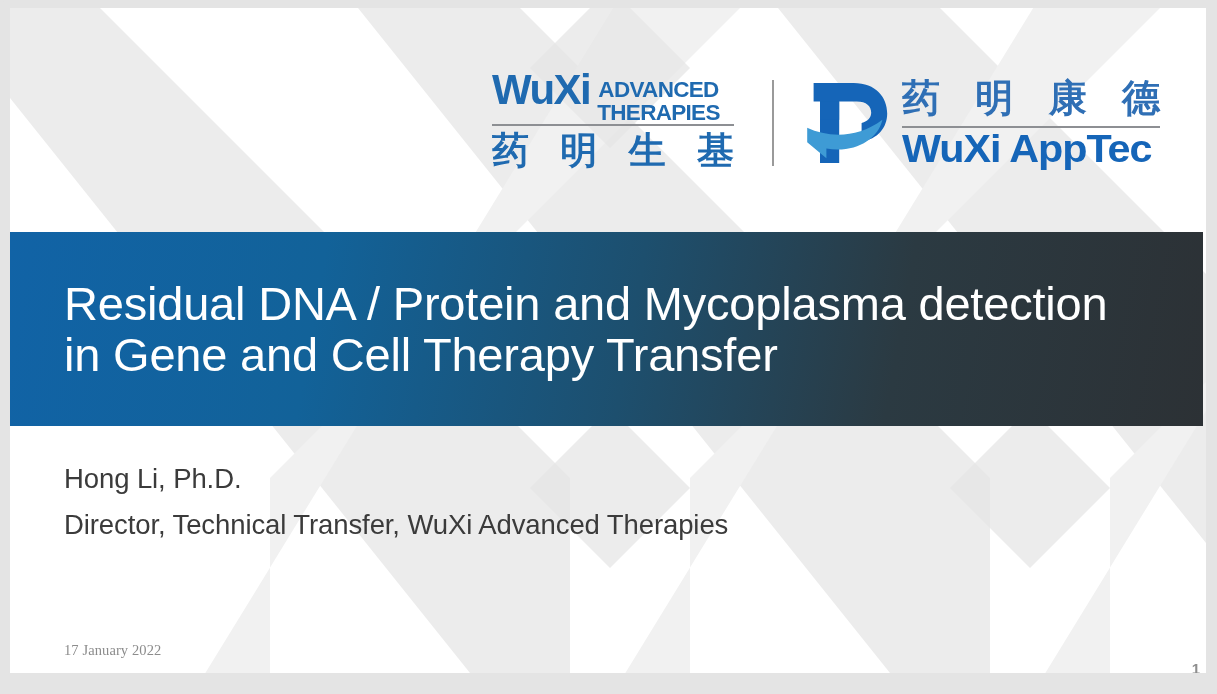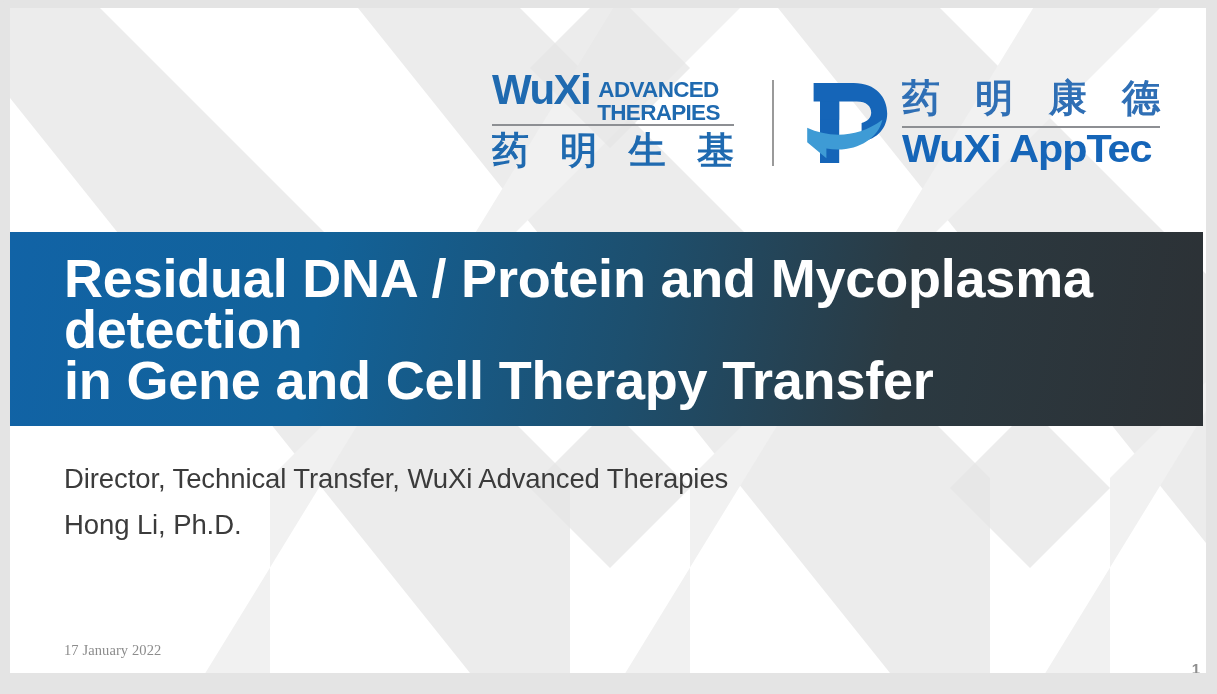--- a/index.html
+++ b/index.html
@@ -184,22 +184,22 @@
     top: 224px;
     width: 1193px;
     height: 194px;
     background: linear-gradient(100deg, #1163A6 0%, #126299 26%, #1d4f6e 52%, #2b3a42 74%, #2C3135 100%);
     display: flex;
     align-items: center;
   }
   #title-text {
     color: #ffffff;
     font-family: "Liberation Sans", sans-serif;
-    font-size: 54px;
-    font-weight: bold;
+    font-size: 47px;
+    font-weight: normal;
     line-height: 51px;
     padding-left: 54px;
     padding-right: 40px;
     letter-spacing: -0.2px;
   }
 
   
   #byline {
     position: absolute;
     left: 54px;
@@ -312,21 +312,21 @@
     </div>
 
     <div id="title-banner">
       <h1 id="title-text">
         <span>Residual DNA / Protein and Mycoplasma detection</span><br>
         <span>in Gene and Cell Therapy Transfer</span>
       </h1>
     </div>
 
     <div id="byline">
+      <div class="byline-line">Hong Li, Ph.D.</div>
       <div class="byline-line">Director, Technical Transfer, WuXi Advanced Therapies</div>
-      <div class="byline-line">Hong Li, Ph.D.</div>
     </div>
 
     <div id="footer-date">17 January 2022</div>
     <div id="page-number">1</div>
 
   </div>
 </div>
 
 </body></html>

